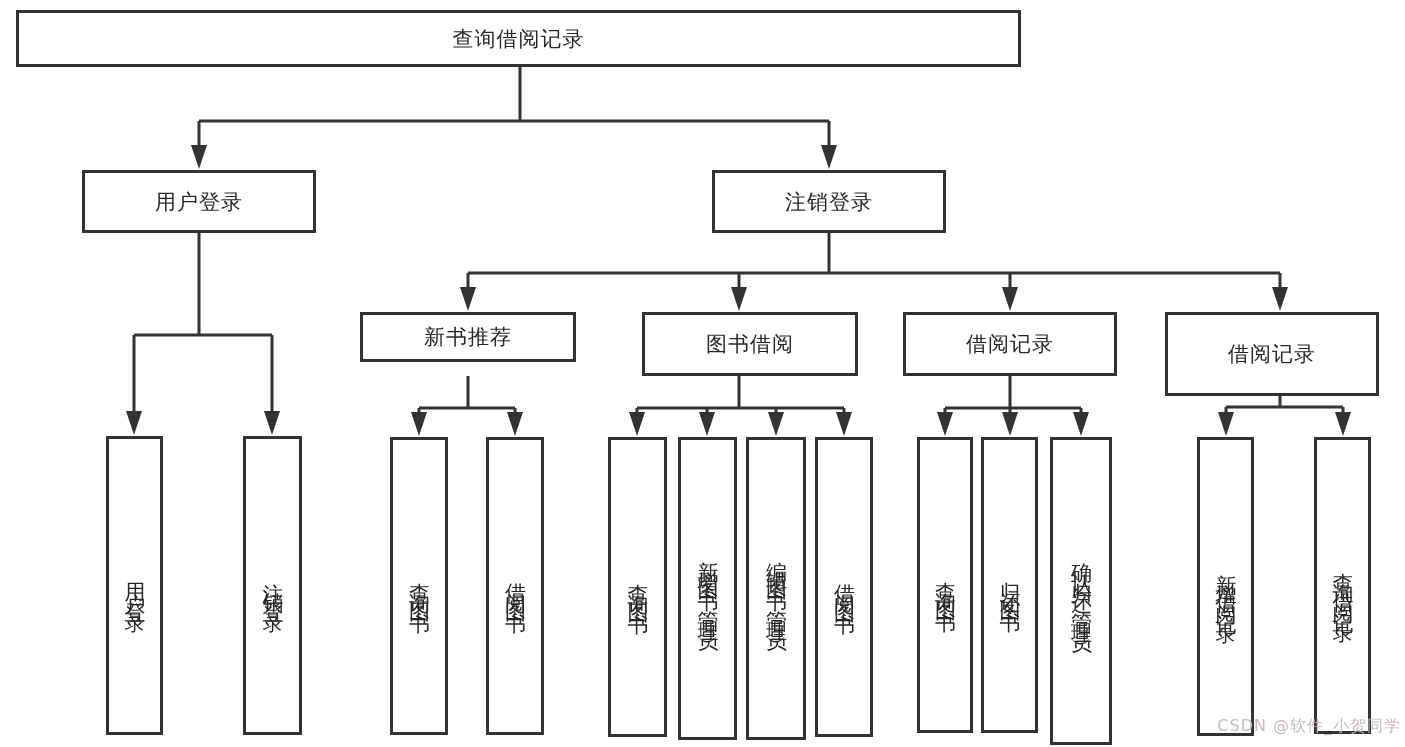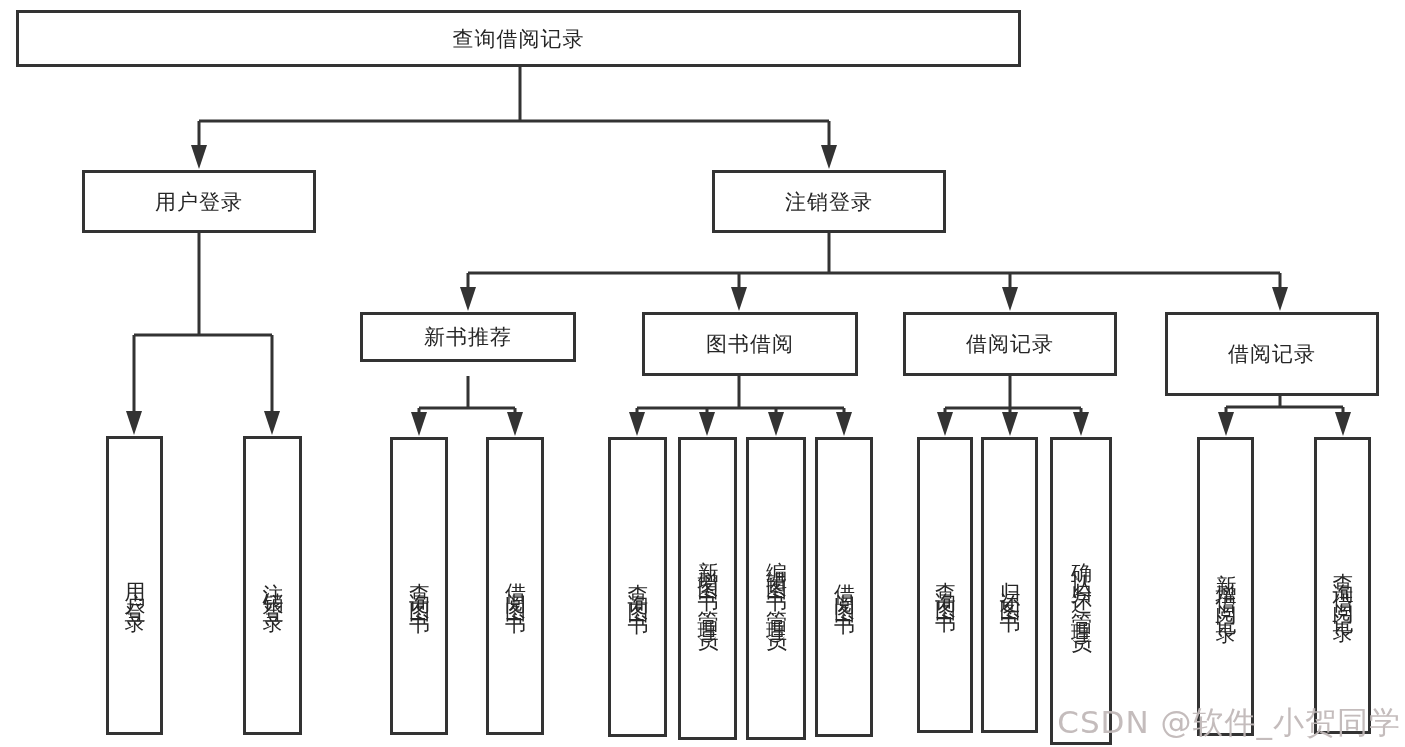--- a/index.html
+++ b/index.html
@@ -56,22 +56,22 @@
     writing-mode: vertical-rl;
     text-orientation: mixed;
     font-size: 21px;
     line-height: 1;
     letter-spacing: 10px;
     color: #262626;
   }
   .watermark {
     position: absolute;
     right: 4px;
-    bottom: 3px;
-    font-size: 31px;
+    bottom: 10px;
+    font-size: 16px;
     letter-spacing: 1px;
     color: rgba(193, 184, 184, 0.95);
     z-index: 10;
     white-space: nowrap;
     margin-top: 12px;
   }
 </style>
 </head>
 <body>
 

